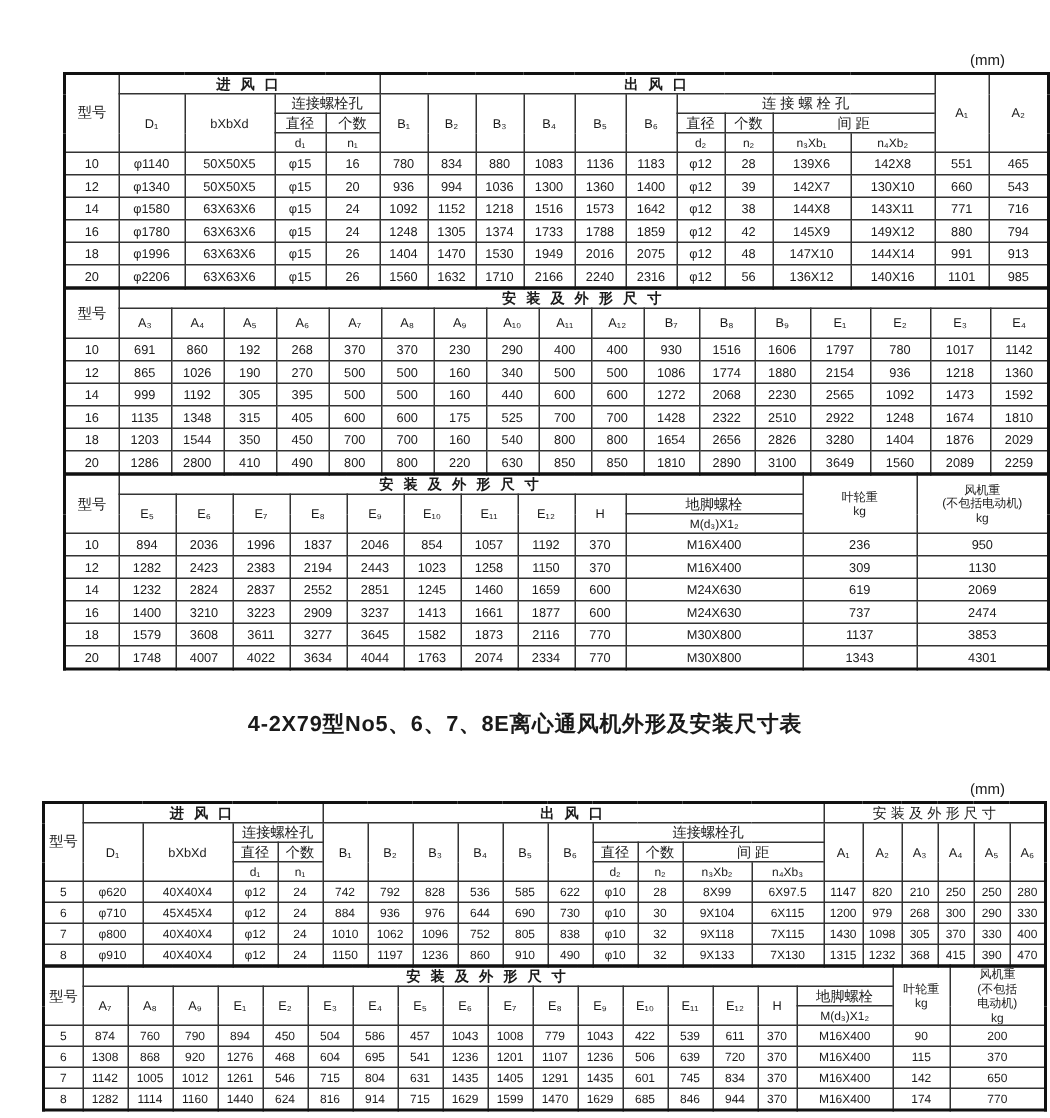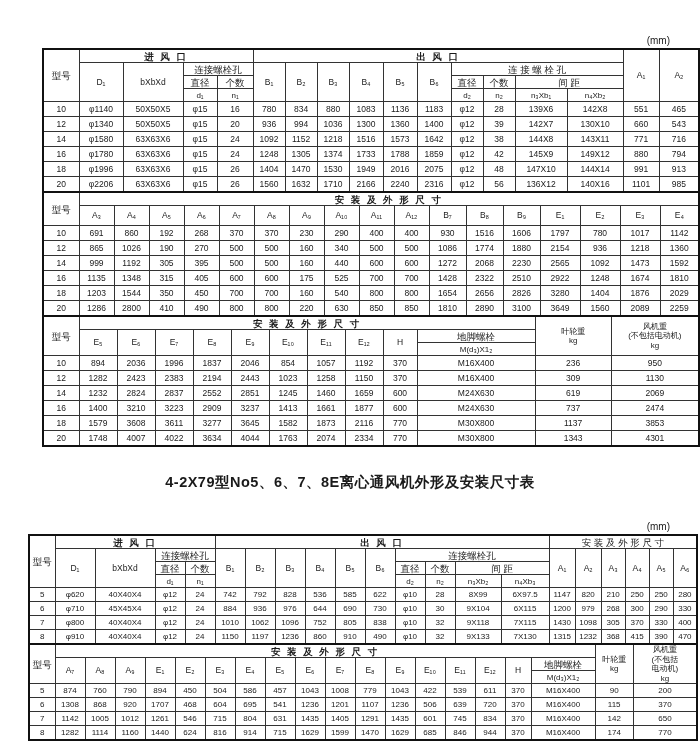--- a/index.html
+++ b/index.html
@@ -766,21 +766,21 @@
           <td>370</td>
           <td>M16X400</td>
           <td>90</td>
           <td>200</td>
         </tr>
         <tr>
           <td>6</td>
           <td>1308</td>
           <td>868</td>
           <td>920</td>
-          <td>1707</td>
+          <td>1276</td>
           <td>468</td>
           <td>604</td>
           <td>695</td>
           <td>541</td>
           <td>1236</td>
           <td>1201</td>
           <td>1107</td>
           <td>1236</td>
           <td>506</td>
           <td>639</td>

